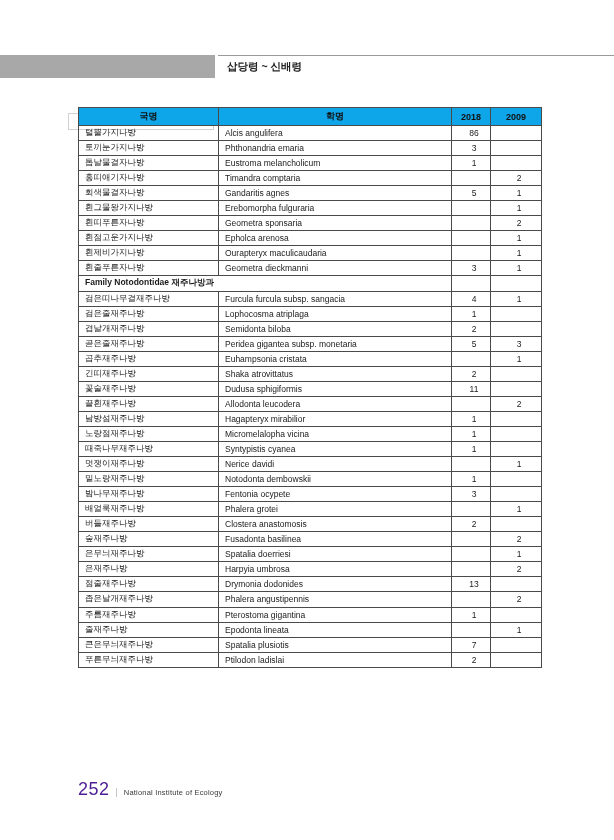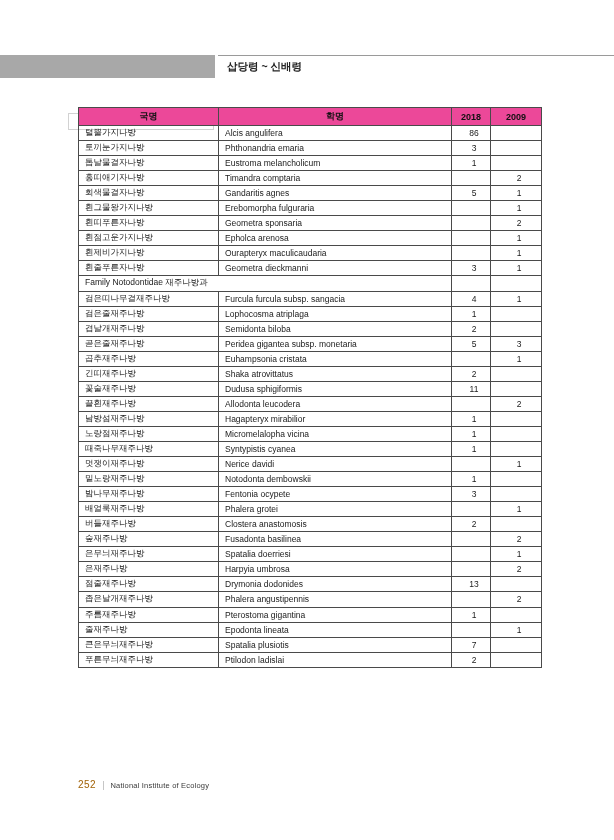--- a/index.html
+++ b/index.html
@@ -28,31 +28,31 @@
   }
 
   
   table.species {
     position:absolute; left:78px; top:107px; width:463px;
     border-collapse:collapse; table-layout:fixed;
     border:1.5px solid #333;
   }
   table.species th, table.species td { border:1px solid #4a4a4a; overflow:hidden; white-space:nowrap; }
   table.species thead th {
-    background:#ec4899; font-size:9px; font-weight:bold;
+    background:#0ea5e9; font-size:9px; font-weight:bold;
     height:17px; padding:0; text-align:center; color:#111;
   }
   table.species td { height:14.05px; font-size:8.5px; padding:0 0 0 6px; }
   td.sci { }
   td.num { text-align:center; padding:0; }
-  td.family-cell { font-weight:normal; padding-left:11px; font-size:8.8px; }
+  td.family-cell { font-weight:bold; padding-left:11px; font-size:8.8px; }
 
   
   .footer { position:absolute; left:78px; top:779px; display:flex; align-items:baseline; gap:6px; }
-  .page-num { font-size:10px; color:#a16207; letter-spacing:0.5px; }
+  .page-num { font-size:18px; color:#4c1d95; letter-spacing:0.5px; }
   .sep { font-size:8.5px; color:#b0b0b0; }
   .institute { font-size:7.5px; color:#3a3a3a; letter-spacing:0.2px;text-align:center; }
 </style>
 </head>
 <body>
 
 <div class="page">
 
   <div class="header-bar">
     <div class="badge">2018 백두대간보호지역 생태계 조사</div>

